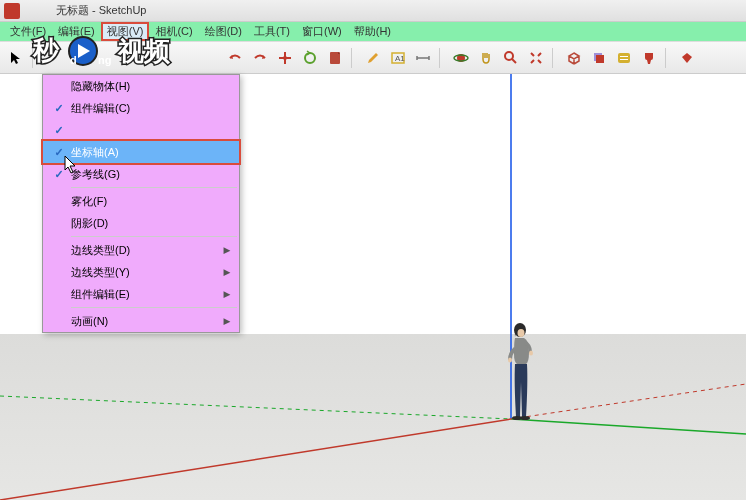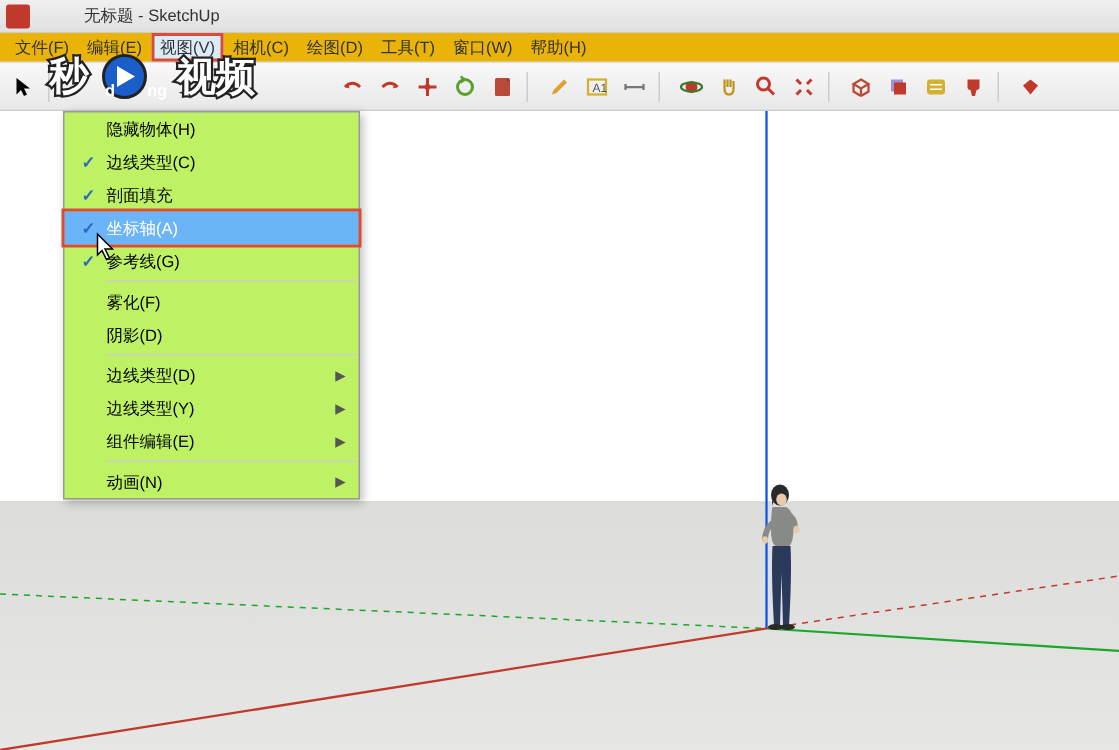--- a/index.html
+++ b/index.html
@@ -2,32 +2,32 @@
 <html><head>
   <meta charset="utf-8">
   <style>
     * { margin: 0; padding: 0; box-sizing: border-box; font-family: "Microsoft YaHei", sans-serif; }
     body { width: 746px; height: 500px; overflow: hidden; background: #fff; position: relative; }
     
     .titlebar { height: 22px; background: linear-gradient(#f0f0f0, #e0e0e0); display: flex; align-items: center; padding: 0 4px; border-bottom: 1px solid #ccc; gap: 32px; }
     .titlebar .icon { width: 16px; height: 16px; background: #c0392b; border-radius: 2px; margin-right: 4px; }
     .titlebar .title { font-size: 11px; color: #333; }
     
-    .menubar { height: 20px; display: flex; align-items: center; padding: 0 4px; border-bottom: 1px solid #ddd; background: #eab308; }
+    .menubar { height: 20px; display: flex; align-items: center; padding: 0 4px; border-bottom: 1px solid #ddd; background: #86efac; }
     .menubar .menu-item { font-size: 11px; padding: 2px 6px; cursor: pointer; color: #333; }
     .menubar .menu-item.active { background: #dbecf7; border: 1px solid #a0c0e0; padding: 1px 5px; }
     .menubar .menu-item.highlighted { border: 2px solid #d94c3c; padding: 0 4px; }
     
     .toolbar { height: 32px; background: linear-gradient(#f8f8f8, #e8e8e8); border-bottom: 1px solid #ccc; display: flex; align-items: center; padding: 0 4px; gap: 1px; }
     .toolbar .tool { width: 24px; height: 24px; display: flex; align-items: center; justify-content: center; cursor: pointer; border: 1px solid transparent; }
     .toolbar .sep { width: 6px; height: 20px; border-left: 1px solid #ccc; margin: 0 3px; }
     
     .overlay-logo { position: absolute; top: 33px; left: 28px; z-index: 5; }
     
-    .dropdown { position: absolute; top: 74px; left: 42px; width: 198px; background: #bef264; border: 1px solid #999; box-shadow: 2px 2px 6px rgba(0,0,0,0.25); z-index: 10; }
+    .dropdown { position: absolute; top: 74px; left: 42px; width: 198px; background: #f0abfc; border: 1px solid #999; box-shadow: 2px 2px 6px rgba(0,0,0,0.25); z-index: 10; }
     .dropdown .dd-item { display: flex; align-items: center; height: 22px; font-size: 11px; padding: 0 4px; cursor: pointer; }
     .dropdown .dd-item .check { width: 24px; text-align: center; color: #2a6ac0; font-weight: bold; }
     .dropdown .dd-item .label { flex: 1; }
     .dropdown .dd-item .arrow { width: 16px; text-align: center; font-size: 9px; color: #555; }
     .dropdown .dd-item.highlighted { background: #6cb4f8; color: #fff; }
     .dropdown .dd-item.red-box { position: relative; }
     .dropdown .dd-item.red-box::after { content: ''; position: absolute; left: -2px; top: -2px; right: -2px; bottom: -2px; border: 2px solid #d94c3c; pointer-events: none; }
     .dropdown .dd-sep { height: 1px; background: #ccc; margin: 2px 2px 2px 28px; }
     
     .viewport { position: absolute; top: 74px; left: 0; right: 0; bottom: 0; background: linear-gradient(#ffffff 0%, #ffffff 61%, #dcdcda 61%, #e6e6e4 100%); }
@@ -199,25 +199,24 @@
   </svg>
 </div>
 
 <div class="dropdown">
   <div class="dd-item">
       <span class="check"></span>
       <span class="label">隐藏物体(H)</span>
     </div>
   <div class="dd-item">
       <span class="check">✓</span>
-      <span class="label">边线类型(C)</span>
-    </div>
-  <div class="dd-item">
-      <span class="check">✓</span>
-      <span class="label">剖面填充</span>
+      <span class="label">组件编辑(C)</span>
+    </div>
+  <div class="dd-item">
+      <span class="check">✓</span>
     </div>
   <div class="dd-item highlighted red-box">
       <span class="check">✓</span>
       <span class="label">坐标轴(A)</span>
     </div>
   <div class="dd-item">
       <span class="check">✓</span>
       <span class="label">参考线(G)</span>
     </div>
   <div class="dd-sep"></div>

